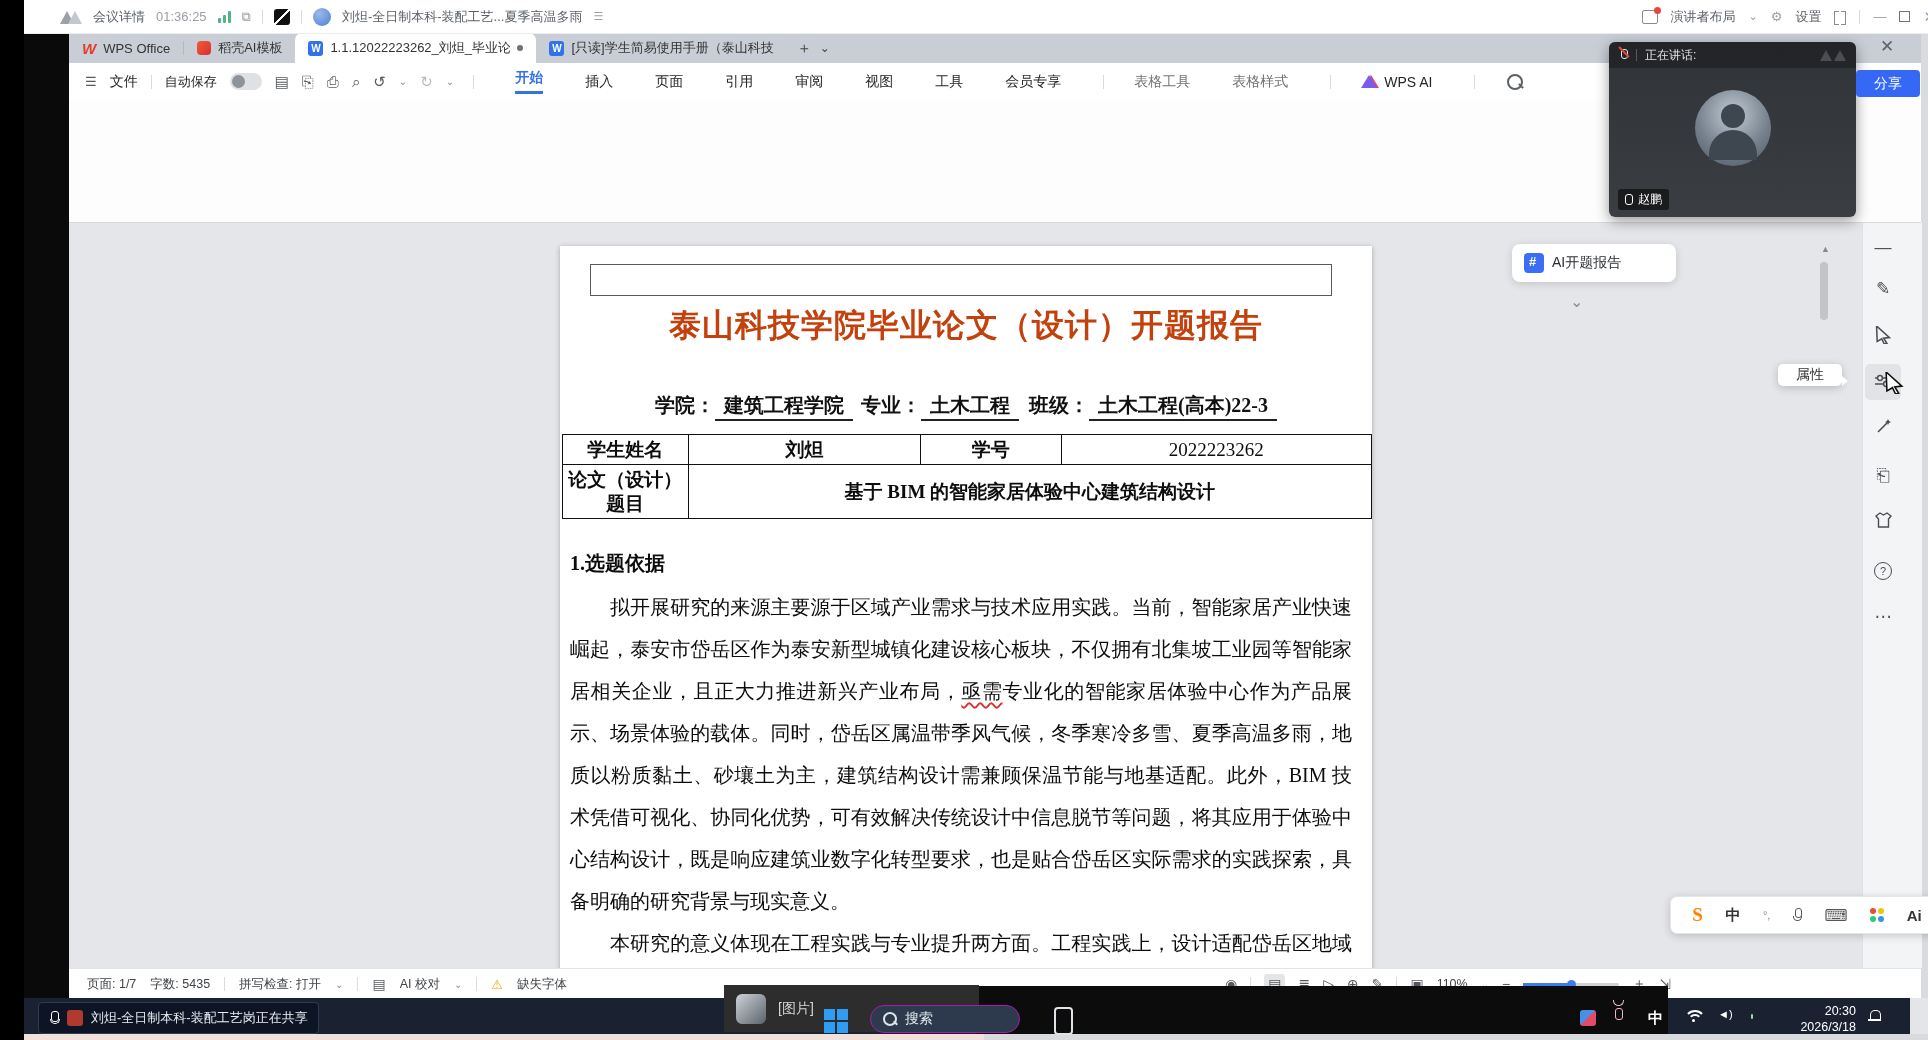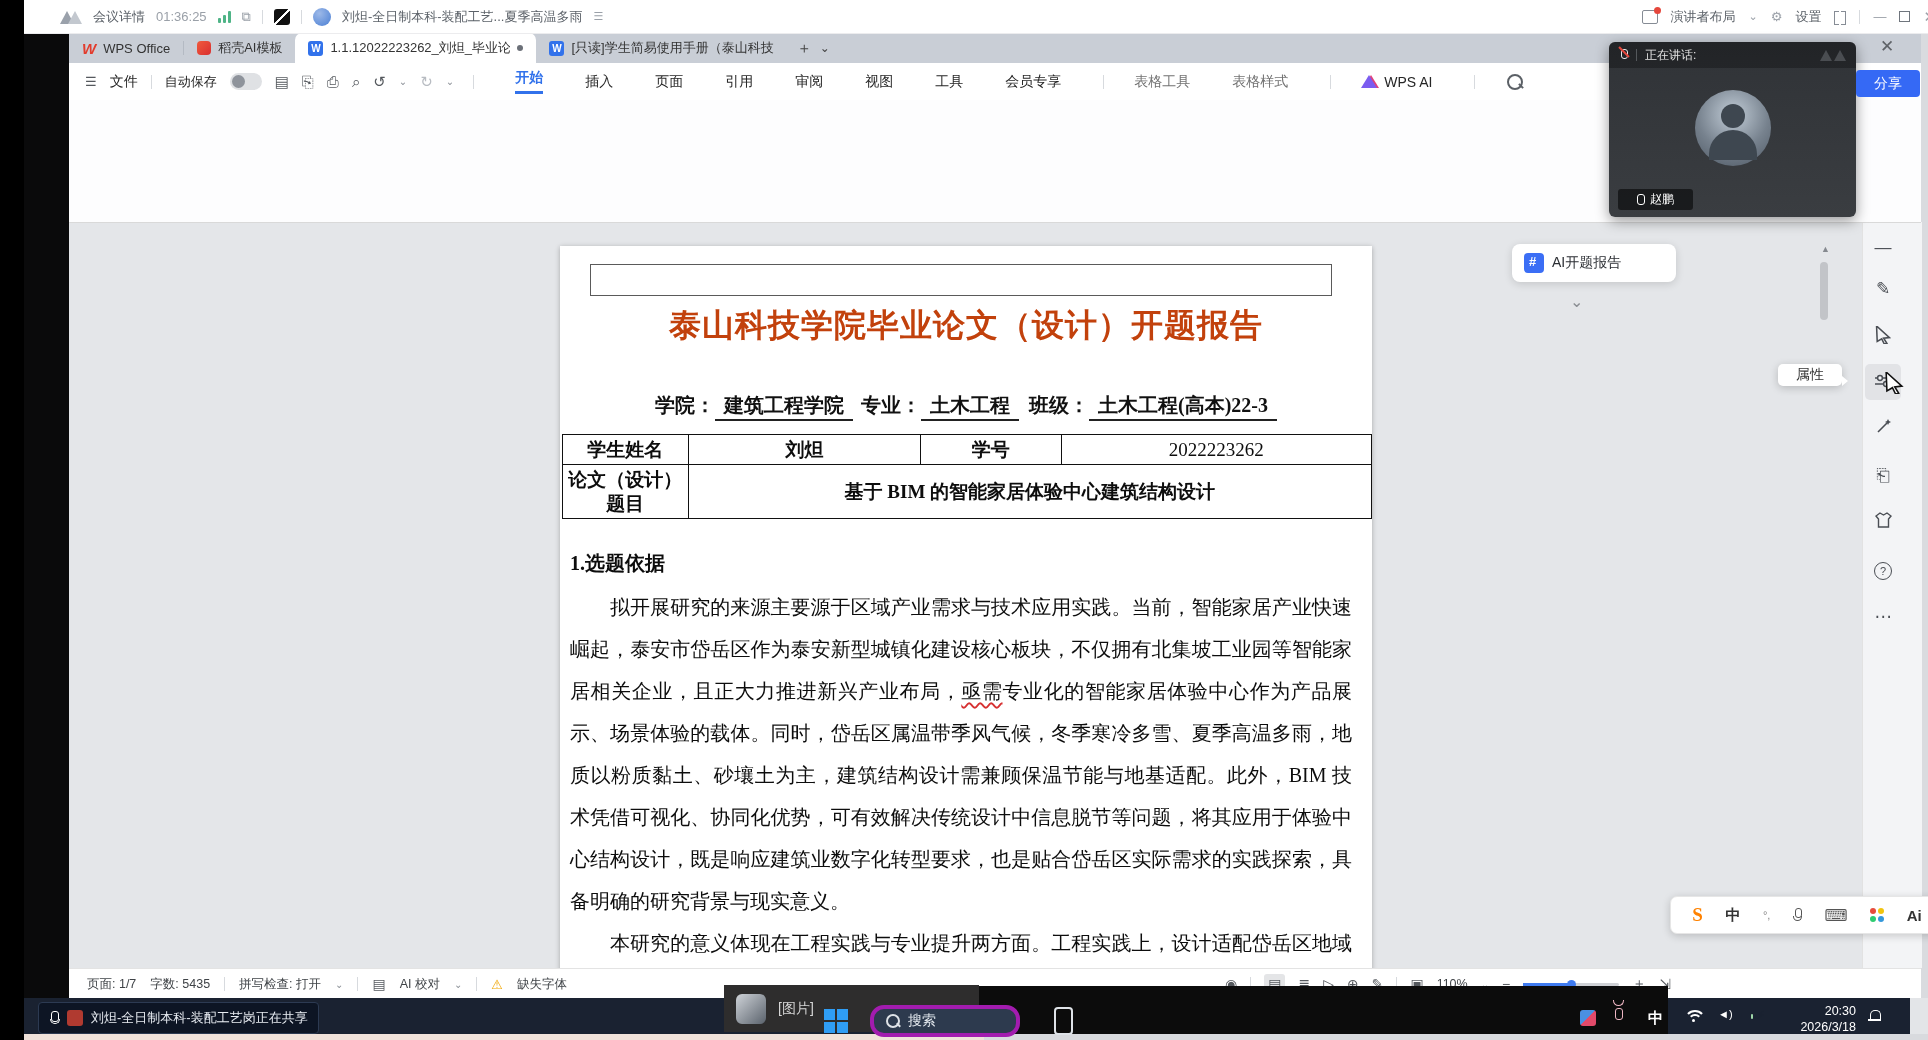--- a/index.html
+++ b/index.html
@@ -129,40 +129,40 @@
   .ov-mic::after{content:"";position:absolute;left:-2px;top:2px;width:14px;height:2px;background:#e5473c;transform:rotate(45deg);}
   #ov-title{font-size:12px;color:#e3e3e3;}
   .ov-sep{width:1px;height:12px;background:#55585c;}
   .ov-mark{margin-left:auto;display:flex;gap:2px;opacity:.55;}
   .ov-mark i{width:0;height:0;border-left:6px solid transparent;border-right:6px solid transparent;border-bottom:11px solid #6a6e74;}
   #ov-avatar{position:absolute;left:86px;top:48px;width:76px;height:76px;border-radius:50%;
              background:radial-gradient(circle at 50% 32%,#a9b4bf 18%,#77828e 55%,#4e5864);}
   #ov-avatar::before{content:"";position:absolute;left:26px;top:14px;width:24px;height:24px;border-radius:50%;background:#3e4750;}
   #ov-avatar::after{content:"";position:absolute;left:14px;top:40px;width:48px;height:30px;border-radius:24px 24px 0 0;background:#3e4750;}
   #ov-name{position:absolute;left:9px;bottom:7px;display:flex;align-items:center;gap:5px;background:rgba(0,0,0,.55);
-           border-radius:3px;padding:2px 19px;font-size:12px;color:#fff;}
+           border-radius:3px;padding:2px 7px;font-size:12px;color:#fff;}
   .mic-sm{display:inline-block;width:6px;height:9px;border:1.2px solid #fff;border-radius:3px;}
   
   #taskbar{left:0;top:998px;width:1928px;height:42px;background:#1a2231;z-index:55;}
   #tb-strip-l{left:0;top:1034px;width:960px;height:6px;background:#f0e2da;z-index:56;}
   #tb-strip-r{left:960px;top:1034px;width:968px;height:6px;background:#d8dade;z-index:56;}
   #share-pill{left:14px;top:1002px;height:30px;background:#0d1524;border:1px solid #2c3a52;border-radius:4px;
               display:flex;align-items:center;gap:8px;padding:0 10px;z-index:57;}
   #share-pill span{font-size:13px;color:#e8ecf2;}
   .mic-w{position:relative;width:10px;height:15px;}
   .mic-w i{position:absolute;left:2px;top:0;width:6px;height:9px;border:1.5px solid #fff;border-radius:3px;}
   .mic-w::after{content:"";position:absolute;left:1px;bottom:2px;width:8px;height:4px;border:1.5px solid #fff;border-top:none;border-radius:0 0 5px 5px;}
   .app-sq{width:16px;height:16px;border-radius:3px;background:#b03a30;}
   #blackbar{left:952px;top:986px;width:692px;height:50px;background:#0c0c0c;z-index:56;}
   #toast{left:700px;top:985px;width:255px;height:47px;background:#2e2d2d;z-index:57;display:flex;align-items:center;gap:12px;padding:0 12px;box-sizing:border-box;}
   #toast .av{width:30px;height:30px;border-radius:6px;background:linear-gradient(135deg,#cfd3d8,#5a626c);}
   #toast span{font-size:14px;color:#d6d6d6;}
   #start{left:800px;top:1009px;width:24px;height:24px;display:grid;grid-template-columns:11px 11px;grid-gap:2px;z-index:57;}
   #start i{width:11px;height:11px;background:#2f9df4;}
-  #searchpill{left:846px;top:1005px;width:150px;height:28px;background:#2d3a4e;border:4px solid #a21caf;border-radius:14px;
+  #searchpill{left:846px;top:1005px;width:150px;height:28px;background:#2d3a4e;border:1px solid #a21caf;border-radius:14px;
               display:flex;align-items:center;gap:8px;padding:12px 12px;box-sizing:border-box;z-index:57;}
   .mag-w{position:relative;width:10px;height:10px;border:2px solid #dfe3e8;border-radius:50%;}
   .mag-w::after{content:"";position:absolute;left:8px;top:8px;width:5px;height:2px;background:#dfe3e8;transform:rotate(45deg);}
   #searchpill span{font-size:14px;color:#e3e8ee;}
   #phone{left:1030px;top:1007px;width:15px;height:24px;border:2px solid #dfe3e8;border-radius:4px;z-index:58;}
   .tray{z-index:57;color:#fff;}
   #tray-color{left:1556px;top:1010px;width:16px;height:16px;border-radius:3px;background:linear-gradient(135deg,#4a90e2 50%,#e24a6a 50%);}
   .mic-p{position:relative;width:11px;height:17px;}
   .mic-p i{position:absolute;left:2.5px;top:0;width:6px;height:10px;border:1.7px solid #eeb6c4;border-radius:3px;}
   .mic-p::after{content:"";position:absolute;left:1px;bottom:2px;width:9px;height:5px;border:1.7px solid #eeb6c4;border-top:none;border-radius:0 0 6px 6px;}

